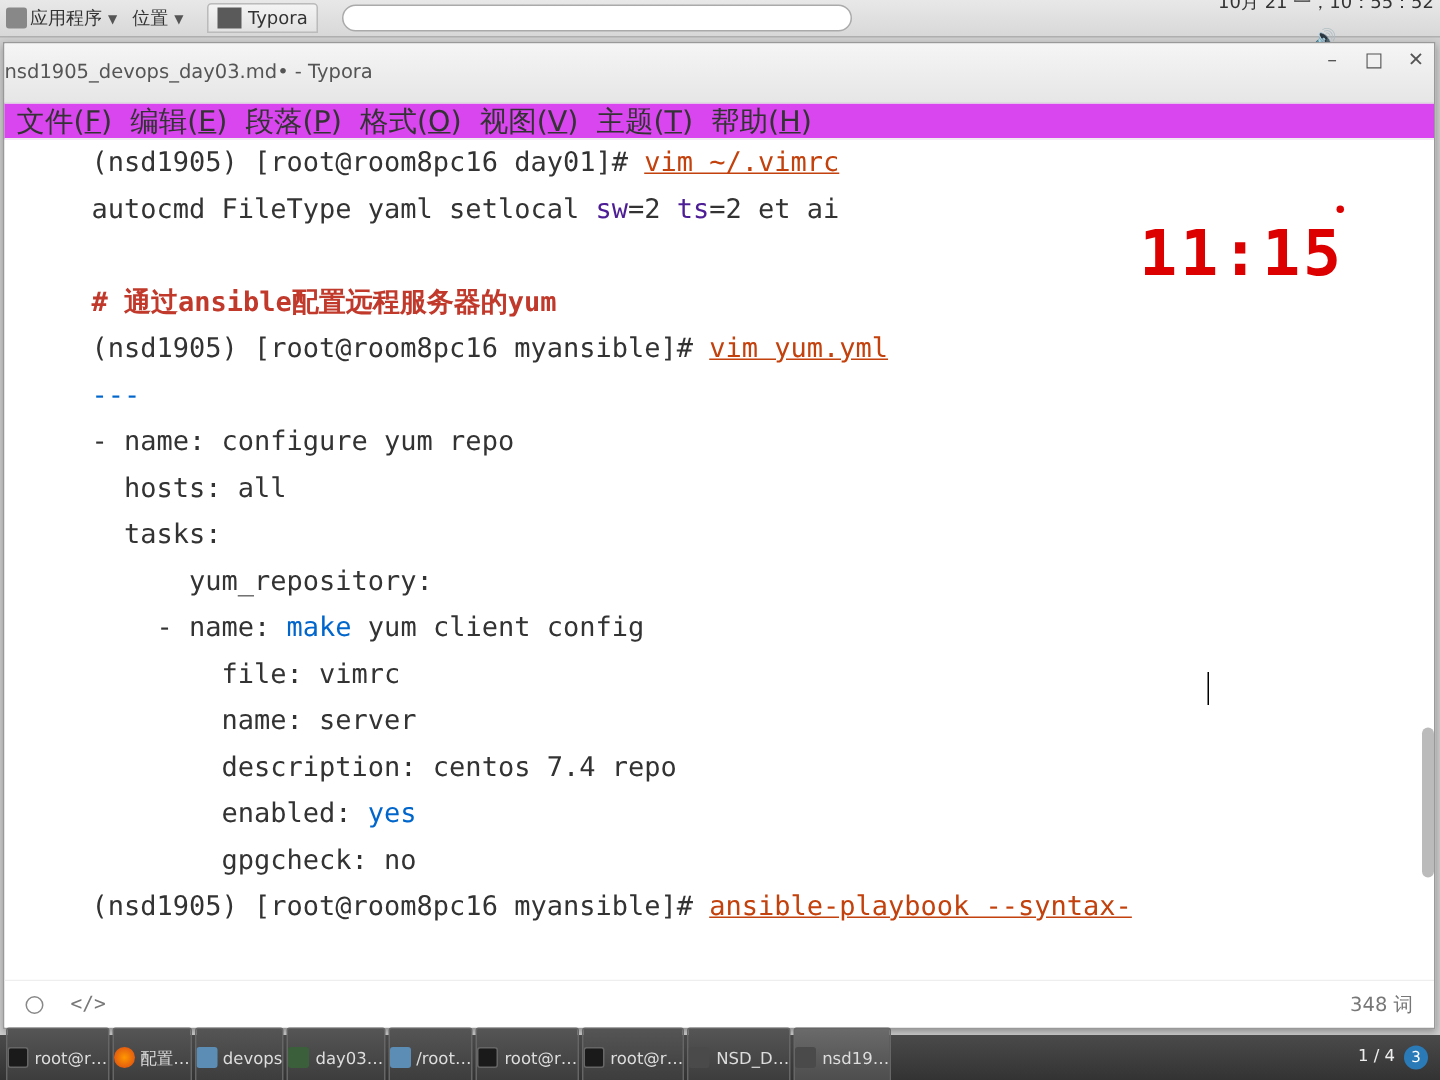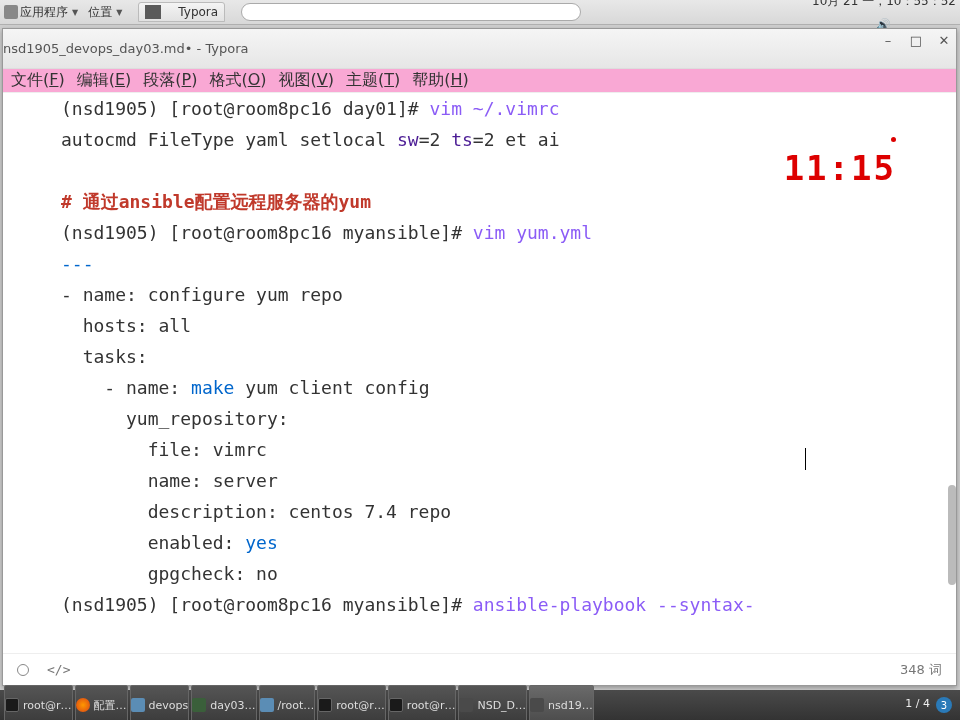--- a/index.html
+++ b/index.html
@@ -3,38 +3,38 @@
 <meta charset="utf-8">
 <style>
 * { margin:0; padding:0; box-sizing:border-box; }
 body { width:960px; height:720px; font-family:"DejaVu Sans",sans-serif; font-size:12px; background:#cfcfcf; overflow:hidden; position:relative; }
 .top-panel { height:25px; background:linear-gradient(#e8e8e8,#d8d8d8); border-bottom:1px solid #b0b0b0; display:flex; align-items:center; padding:0 4px; font-size:12px; color:#333; }
 .top-panel .left { display:flex; align-items:center; gap:10px; }
 .top-panel .menu-item { display:flex; align-items:center; gap:2px; }
 .top-panel .icon-sm { width:14px; height:14px; background:#888; border-radius:2px; display:inline-block; }
 .top-panel .right { margin-left:auto; display:flex; align-items:center; gap:8px;flex-direction:column; }
 .tri { font-size:8px; color:#555; margin-left:2px; }
-.typora-tab { display:flex; align-items:flex-start; gap:17px; padding:2px 6px; border:1px solid #bbb; background:linear-gradient(#f4f4f4,#e2e2e2); border-radius:3px 3px 0 0; margin-left:6px; }
+.typora-tab { display:flex; align-items:flex-start; gap:4px; padding:2px 6px; border:1px solid #bbb; background:linear-gradient(#f4f4f4,#e2e2e2); border-radius:3px 3px 0 0; margin-left:6px; }
 .typora-tab .thumb { width:16px; height:14px; background:#5a5a5a; display:inline-block; }
 .address-bar { width:340px; height:18px; background:#fff; border:1px solid #aaa; border-radius:9px; margin-left:6px; }
 .window { position:absolute; top:28px; left:2px; right:3px; height:658px; background:#fff; border:1px solid #999; box-shadow:0 2px 5px rgba(0,0,0,.3); display:flex; flex-direction:column; }
 .titlebar { height:40px; background:linear-gradient(#f5f5f5,#e6e6e6); border-bottom:1px solid #ddd; display:flex; align-items:center; justify-content:flex-start; position:relative; color:#555; font-size:13px; }
 .win-ctrls { position:absolute; right:4px; top:4px; display:flex; gap:12px; font-size:13px; color:#555; }
 .win-ctrls span { cursor:pointer; width:16px; text-align:center; }
-.menubar { height:24px; background:#f9a8d4; border-bottom:1px solid #eee; display:flex; align-items:center; padding:0 4px; gap:4px; font-size:16px; color:#333; }
+.menubar { height:24px; background:#d946ef; border-bottom:1px solid #eee; display:flex; align-items:center; padding:0 4px; gap:4px; font-size:19px; color:#333; }
 .menubar .m { padding:2px 4px; }
 .menubar .m u { text-decoration:underline; }
 .editor { flex:1; overflow:hidden; position:relative; font-family:"DejaVu Sans Mono","Courier New",monospace; font-size:18px; line-height:31px; padding:0 58px 0 58px; background:#fff; color:#333; }
 .editor .line { white-space:pre; }
 .prompt { color:#333; }
-.cmd { color:#8b5cf6; }
+.cmd { color:#c2410c;text-decoration:underline; }
 .comment { color:#c0392b; font-weight:bold; }
 .kw { color:#0066cc; }
 .kw2 { color:#4c1d95; }
-.big-time { position:absolute; top:60px; right:60px; font-size:34px; color:#d00; font-family:"DejaVu Sans Mono",monospace; font-weight:bold; letter-spacing:2px; }
+.big-time { position:absolute; top:60px; right:60px; font-size:42px; color:#d00; font-family:"DejaVu Sans Mono",monospace; font-weight:bold; letter-spacing:2px; }
 .red-dot { position:absolute; top:44px; right:60px; width:5px; height:5px; background:#d00; border-radius:50%; }
 .cursor-bar { position:absolute; top:355px; right:150px; width:1px; height:22px; background:#000; }
 .statusbar { height:32px; background:#fff; border-top:1px solid #eee; display:flex; align-items:center; padding:0 14px; color:#777; font-size:13px; }
 .statusbar .circ { width:12px; height:12px; border:1px solid #888; border-radius:50%; margin-right:18px; }
 .statusbar .tag { font-family:monospace; }
 .statusbar .right { margin-left:auto; }
 .scrollbar-thumb { position:absolute; right:0; top:392px; width:8px; height:100px; background:#bbb; border-radius:4px; }
 .taskbar { position:absolute; bottom:0; left:0; right:0; height:30px; background:linear-gradient(#4a4a4a,#333); display:flex; align-items:center; padding:0 4px; gap:2px; font-size:11px; color:#ddd; }
 .task { display:flex; align-items:center; gap:4px; padding:3px 0; background:linear-gradient(#555,#3a3a3a); border:1px solid #666; border-radius:2px; height:40px; max-width:95px; overflow:hidden; white-space:nowrap; flex:0 0 auto; }
 .task.hl { background:linear-gradient(#6a6a6a,#4a4a4a); }
@@ -102,22 +102,22 @@
     <div class="cursor-bar"></div>
     <div class="line"><span class="prompt">(nsd1905) [root@room8pc16 day01]# </span><span class="cmd">vim ~/.vimrc</span></div>
     <div class="line"><span>autocmd FileType yaml setlocal </span><span class="kw2">sw</span><span>=2 </span><span class="kw2">ts</span><span>=2 et ai</span></div>
     <div class="line">&nbsp;</div>
     <div class="line"><span class="comment"># 通过ansible配置远程服务器的yum</span></div>
     <div class="line"><span class="prompt">(nsd1905) [root@room8pc16 myansible]# </span><span class="cmd">vim yum.yml</span></div>
     <div class="line kw">---</div>
     <div class="line">- name: configure yum repo</div>
     <div class="line">  hosts: all</div>
     <div class="line">  tasks:</div>
+    <div class="line">      yum_repository:</div>
     <div class="line"><span>    - name: </span><span class="kw">make</span><span> yum client config</span></div>
-    <div class="line">      yum_repository:</div>
     <div class="line">        file: vimrc</div>
     <div class="line">        name: server</div>
     <div class="line">        description: centos 7.4 repo</div>
     <div class="line"><span>        enabled: </span><span class="kw">yes</span></div>
     <div class="line"><span>        gpgcheck: </span><span>no</span></div>
     <div class="line"><span class="prompt">(nsd1905) [root@room8pc16 myansible]# </span><span class="cmd">ansible-playbook --syntax-</span></div>
   </div>
   <div class="statusbar">
     <span class="circ"></span>
     <span class="tag">&lt;/&gt;</span>

